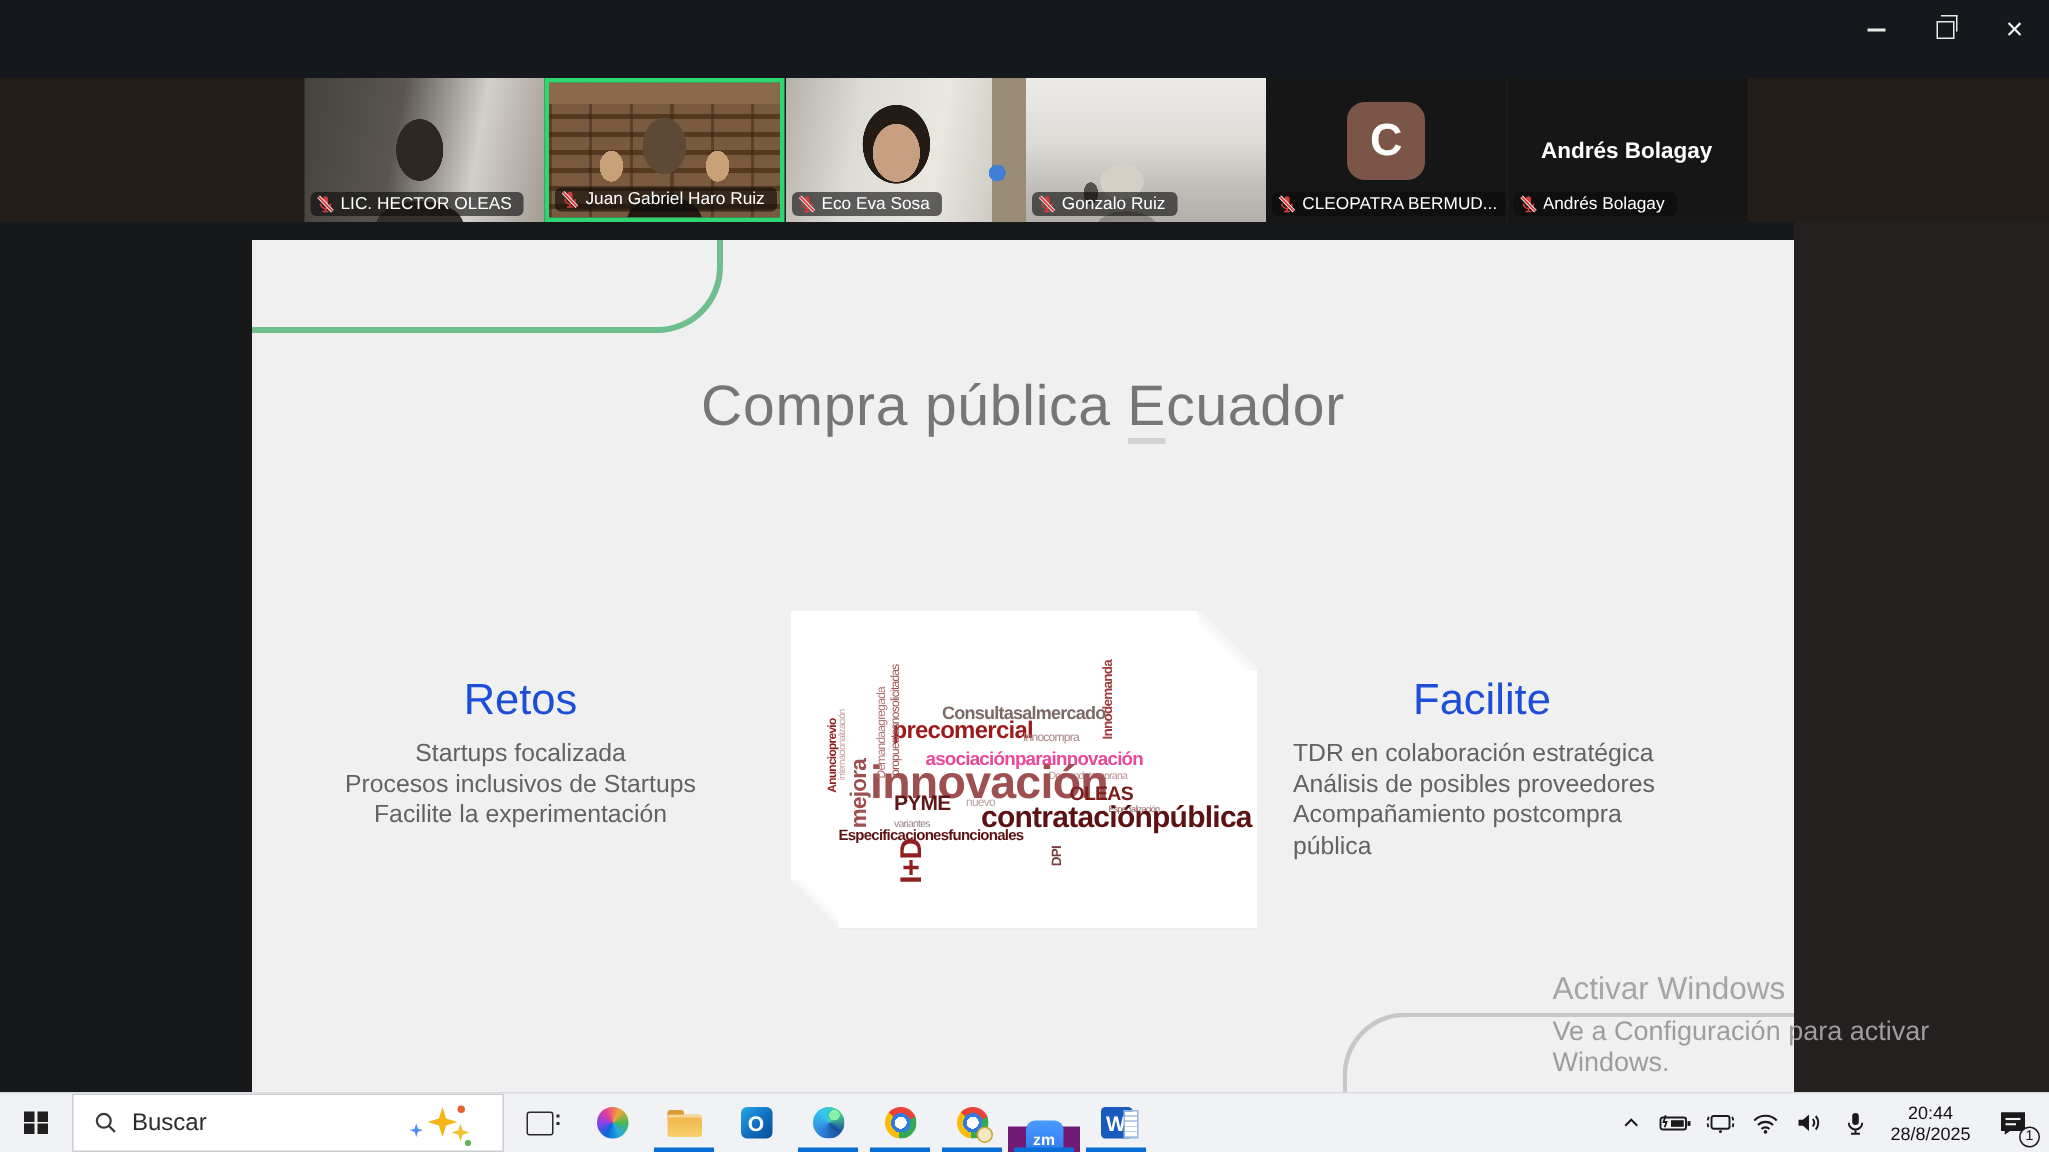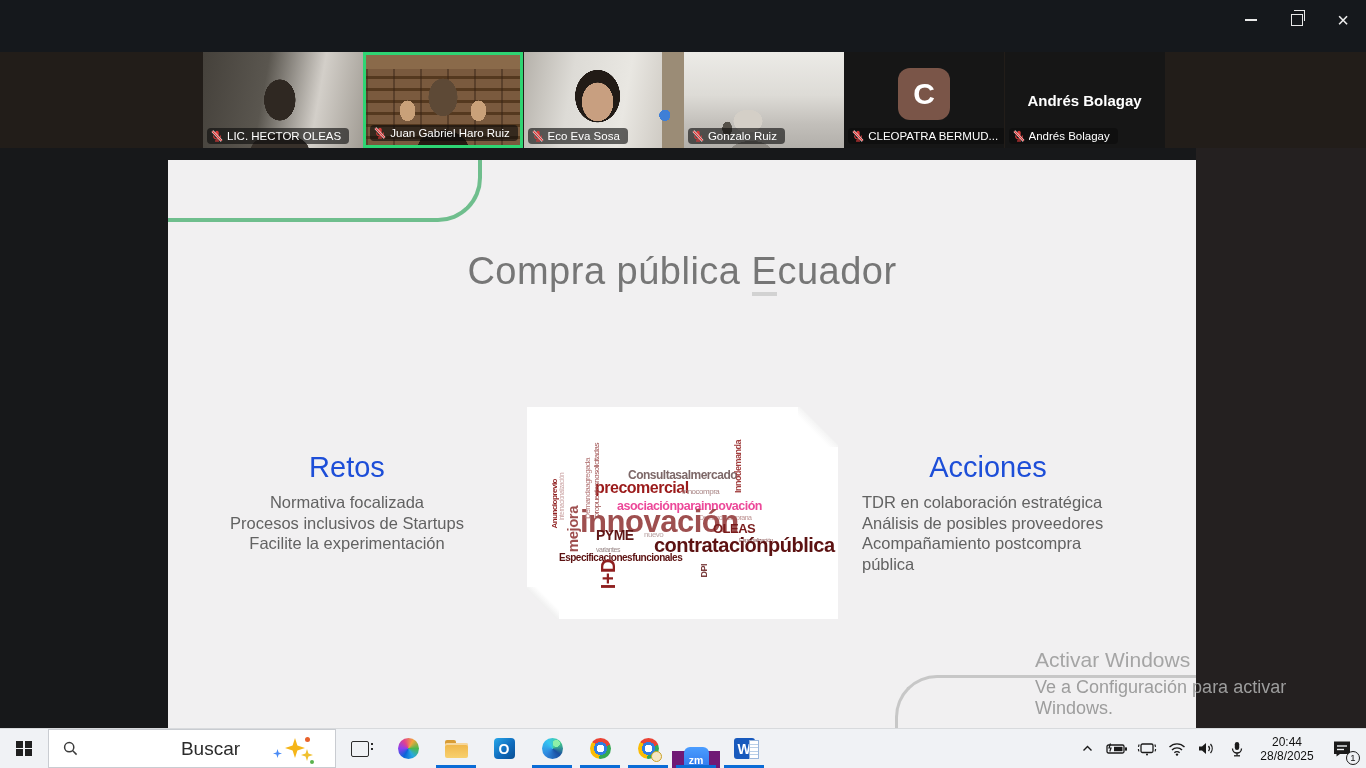--- a/index.html
+++ b/index.html
@@ -86,21 +86,21 @@
   .watermark{position:absolute;left:1035px;top:648px;z-index:5;pointer-events:none;}
   .wm1{font-size:21px;color:#a5a5a5;}
   .wm2{font-size:18px;color:#9d9d9d;margin-top:5px;}
 
   
   .taskbar{position:absolute;left:0;top:728px;width:1366px;height:40px;background:#f0f2f5;border-top:1px solid #d8dadd;box-sizing:border-box;display:flex;align-items:stretch;z-index:10;}
   .startbtn{width:48px;display:flex;align-items:center;justify-content:center;cursor:pointer;}
   .winlogo{display:grid;grid-template-columns:7px 7px;grid-template-rows:7px 7px;gap:1.5px;}
   .winlogo i{background:#1f1f1f;display:block;}
   .searchbox{position:relative;width:288px;background:#ffffff;border:1px solid #c9ccd1;box-sizing:border-box;display:flex;align-items:center;padding-left:14px;gap:8px;}
-  .searchbox input{border:none;outline:none;flex:1;font-size:19px;font-family:"Liberation Sans",sans-serif;color:#2b2b2b;background:transparent;text-align:center;}
+  .searchbox input{border:none;outline:none;flex:1;font-size:16px;font-family:"Liberation Sans",sans-serif;color:#2b2b2b;background:transparent;}
   .searchbox input::placeholder{color:#2b2b2b;opacity:1;}
   .mag{flex:0 0 auto;}
   .sparkle{position:absolute;right:22px;top:7px;width:40px;height:26px;}
   .star{position:absolute;background:#f5b518;clip-path:polygon(50% 0,62% 38%,100% 50%,62% 62%,50% 100%,38% 62%,0 50%,38% 38%);}
   .star.s1{left:12px;top:1px;width:20px;height:20px;}
   .star.s2{left:28px;top:12px;width:12px;height:12px;background:#f0c030;}
   .star.s3{left:0px;top:12px;width:9px;height:9px;background:#4b8bf5;}
   .dot{position:absolute;border-radius:50%;}
   .dot.d1{left:32px;top:0;width:5px;height:5px;background:#e8622c;}
   .dot.d2{left:37px;top:23px;width:4px;height:4px;background:#59b34d;}
@@ -241,28 +241,28 @@
 
   <div class="slide">
     <div class="green-curve"></div>
     <div class="gray-curve"></div>
 
     <div class="slide-title"><span>Compra pública </span><span class="uline">E</span><span>cuador</span></div>
 
     <div class="col col-retos">
       <h2>Retos</h2>
       <div class="items">
-          <div>Normativa focalizada</div>
+          <div>Startups focalizada</div>
           <div>Procesos inclusivos de Startups</div>
           <div>Facilite la experimentación</div>
         </div>
     </div>
 
     <div class="col col-acciones">
-      <h2>Acciones</h2>
+      <h2>Facilite</h2>
       <div class="items">
           <div>TDR en colaboración estratégica</div>
           <div>Análisis de posibles proveedores</div>
           <div>Acompañamiento postcompra pública</div>
         </div>
     </div>
 
     <div class="cloud">
         <span class="cw b" style="left: 101px; top: 62px; font-size: 12px; color: rgb(125, 104, 104);">Consultasalmercado</span>
         <span class="cw b v" style="left: 207px; top: 33px; font-size: 9px; color: rgb(160, 60, 60);">Innodemanda</span>

